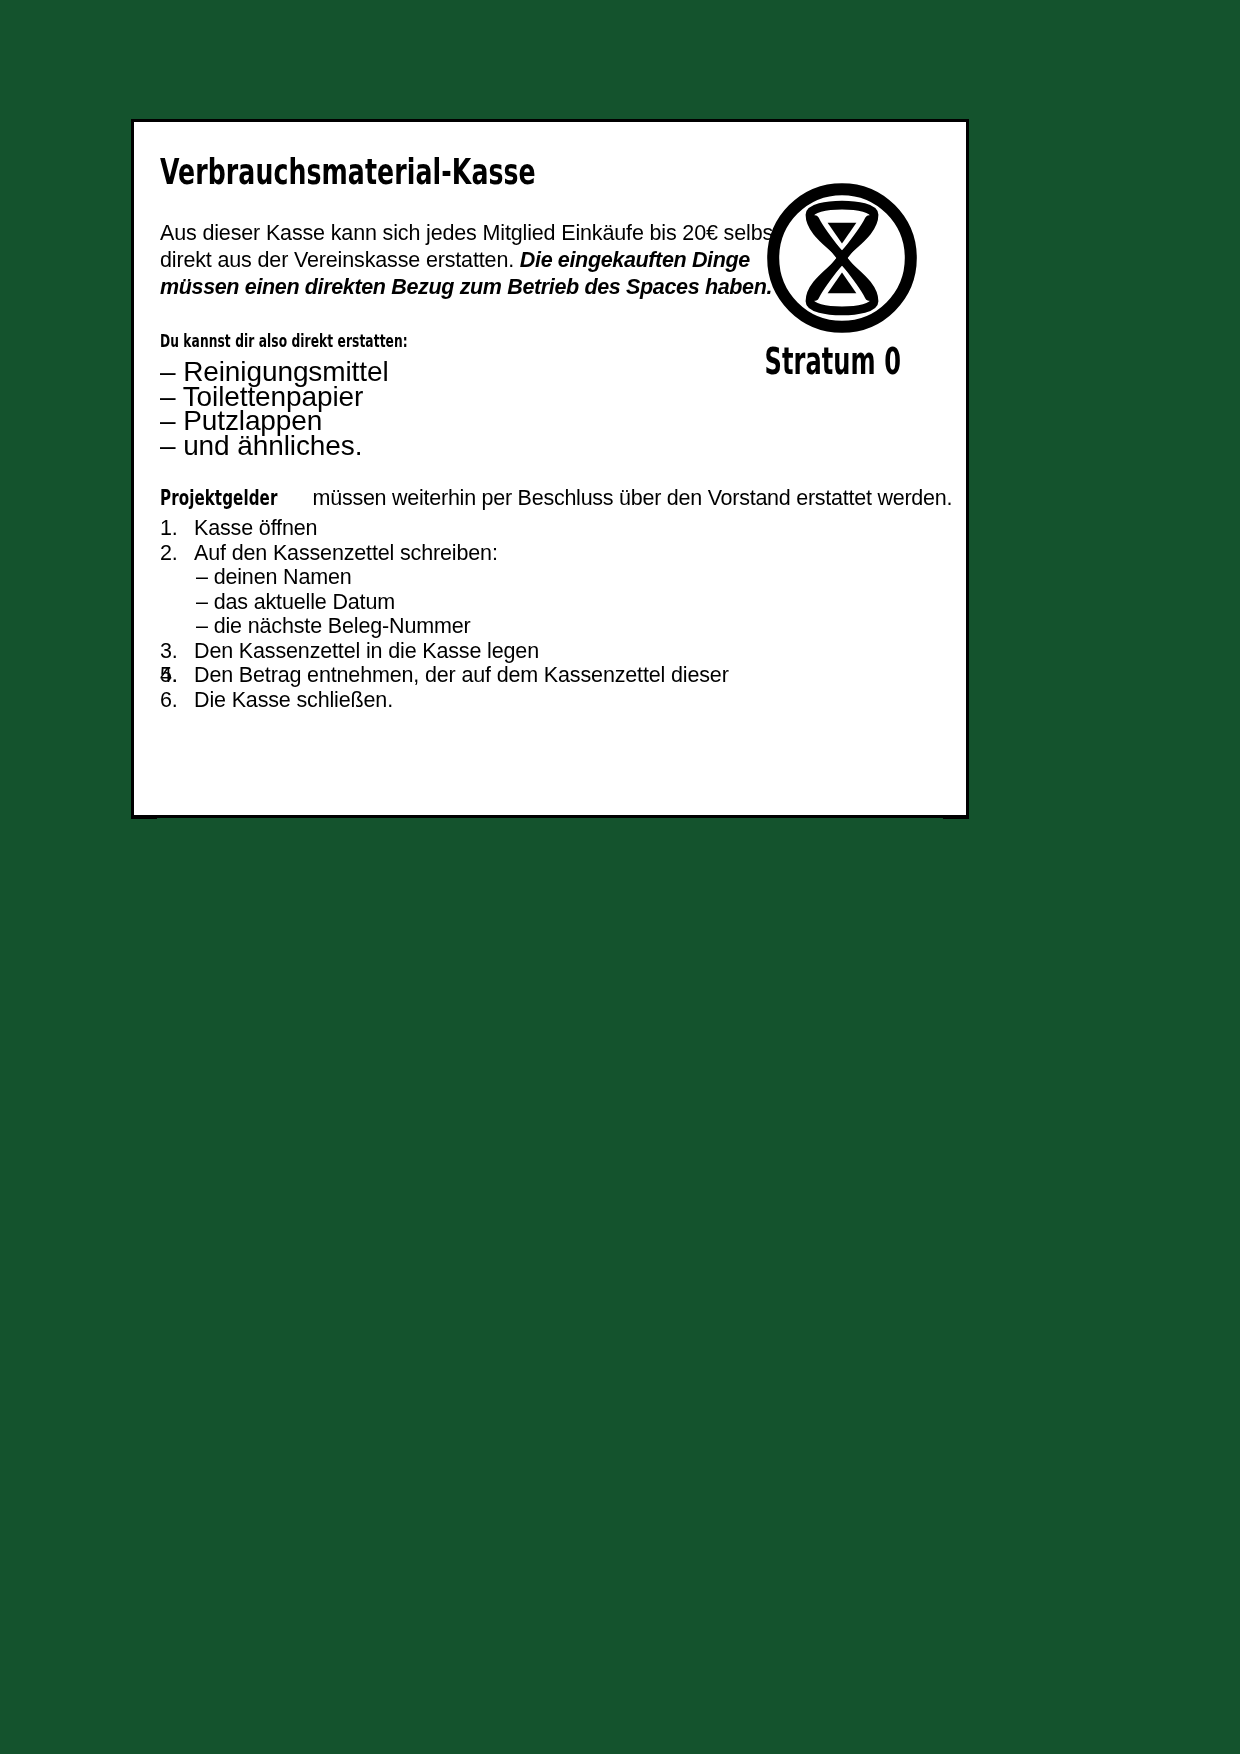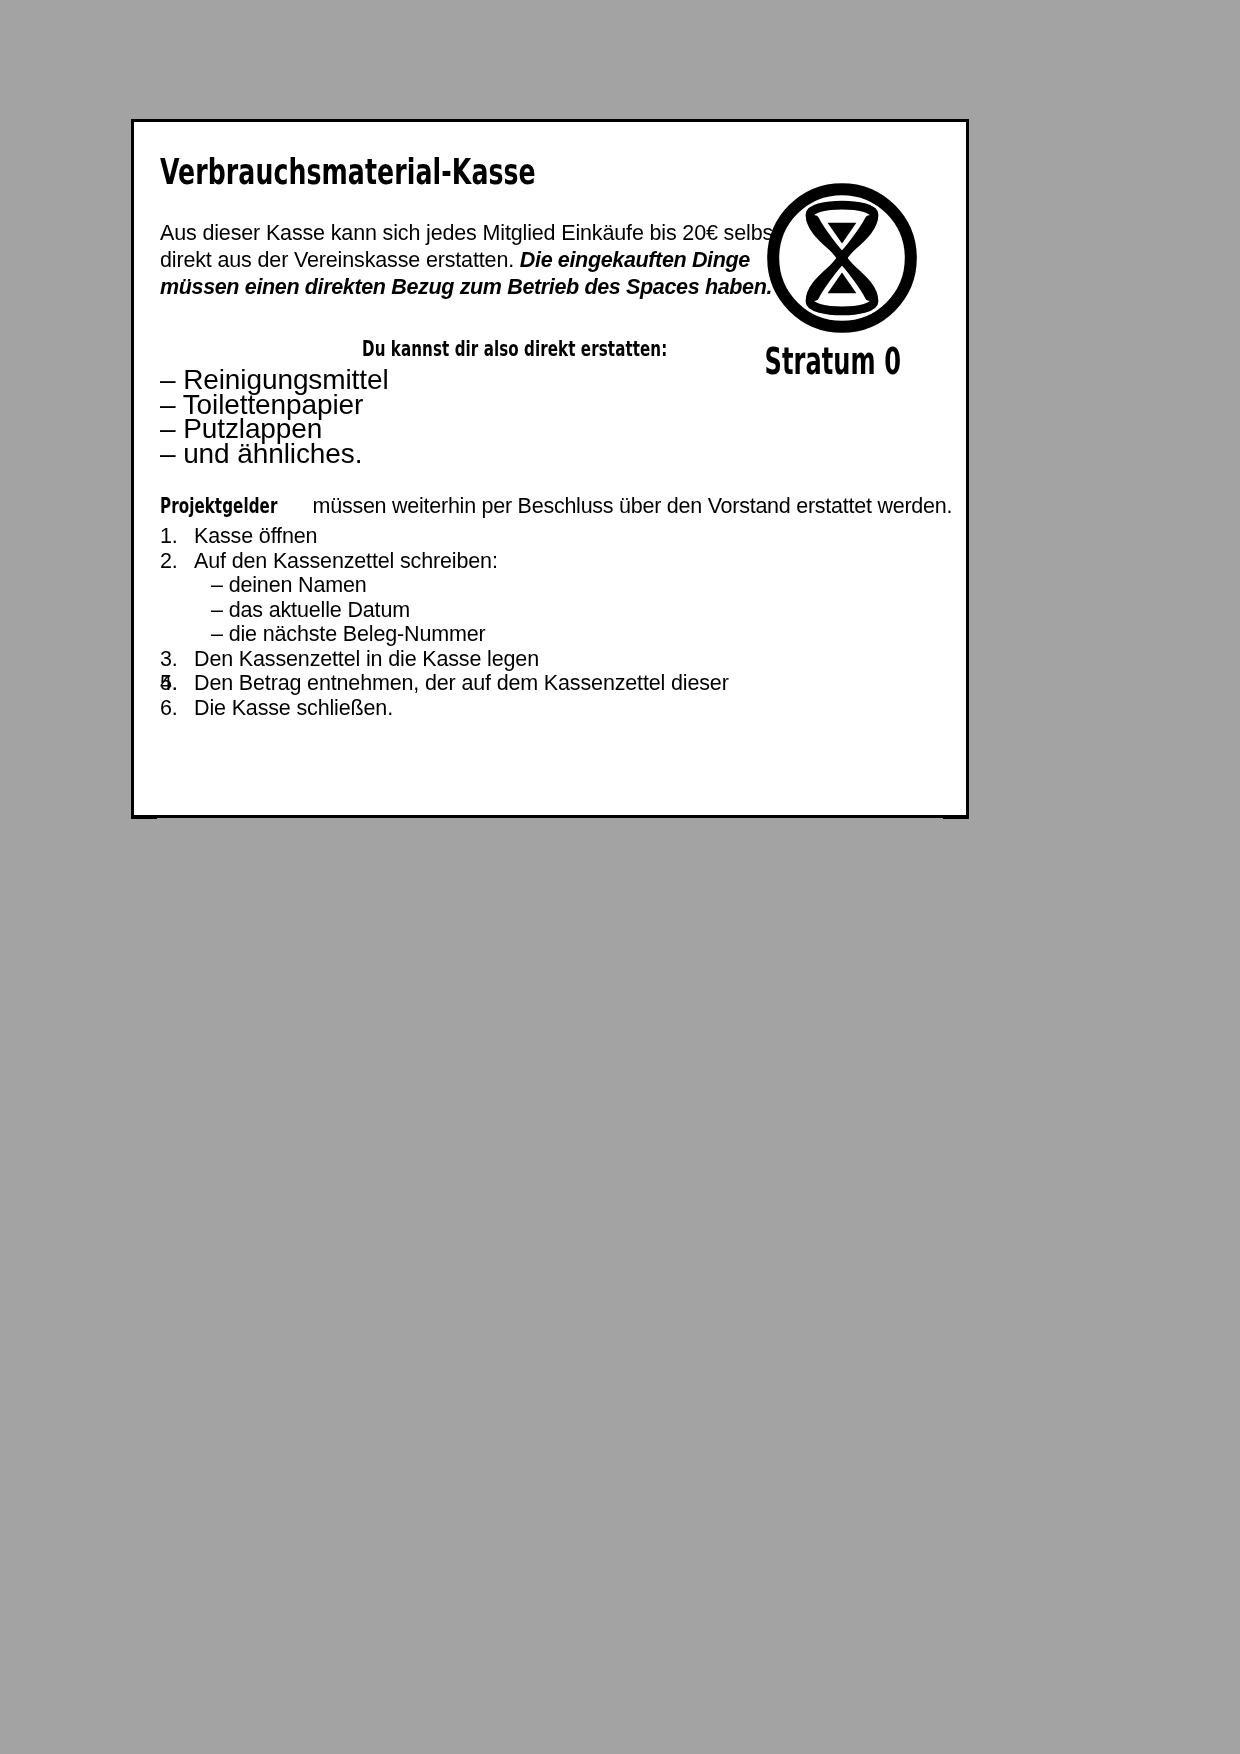--- a/index.html
+++ b/index.html
@@ -16,21 +16,21 @@
     position: relative;
     overflow: hidden;
   }
 
   
   .page {
     position: absolute;
     top: 0; left: 0;
     width: 1240px;
     height: 1754px;
-    background: #a3a3a3;
+    background: #14532d;
   }
 
   
   .poster-frame {
     position: absolute;
     left: 131px;
     top: 119px;
     width: 838px;
     height: 699px;
     border: 3px solid #000000;
@@ -80,24 +80,23 @@
     width: 620px;
     letter-spacing: -0.15px;
   }
   .intro .strong {
     font-weight: 700;
     letter-spacing: -0.35px;
     font-style: italic;
   }
 
   .section-head {
-    margin-top: 35px;
-    font-size: 21px;
+    margin-top: 27px;
+    font-size: 17px;
     line-height: 26px;
-    text-align: center;
   }
 
   .dash-list {
     list-style: none;
     margin-top: 6px;
     font-family: "Liberation Sans", sans-serif;
     font-size: 28px;
     line-height: 24.5px;
     letter-spacing: -0.1px;
   }
@@ -134,21 +133,21 @@
   }
   .steps > li > .num {
     position: absolute;
     left: 0;
     top: 0;
     width: 28px;
     text-align: left;
   }
   .sub-list {
     list-style: none;
-    margin-left: 17px;
+    margin-left: 2px;
   }
   .sub-list li { white-space: nowrap; }
 
   
   .logo-block {
     position: absolute;
     right: 16px;
     top: 26px;
     width: 176px;
     text-align: center;

